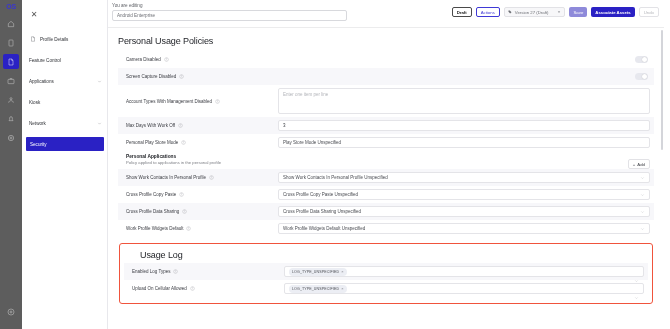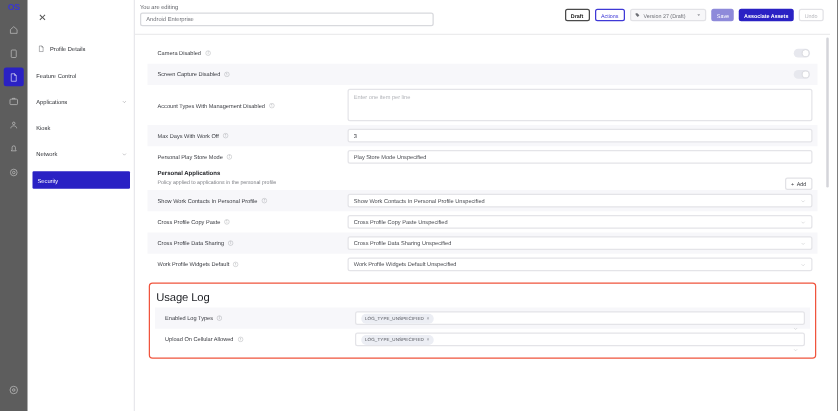--- a/index.html
+++ b/index.html
@@ -187,21 +187,21 @@
     border: 1px solid #e2e2e6; background: #fff; color: #3a3c42;
     height: 10px; border-radius: 2px; font-size: 4.3px;
     display: flex; align-items: center; gap: 2px; padding: 0 4px; cursor: pointer;
   }
 
   
   .usagelog {
     border: 1.2px solid #f0543d; border-radius: 3px;
     margin: 6px 1px 0 1px; padding: 4px 4px 6px 4px;
   }
-  .usagelog .section-title { margin-left: 1px; margin-bottom: 3px; }
+  .usagelog .section-title { margin-left: 16px; margin-bottom: 3px; }
   .chipfield {
     width: 100%; height: 11px;
     background: #fff; border: 1px solid #e4e4e8; border-radius: 2px;
     display: flex; align-items: center; padding: 0 4px;
     position: relative;
   }
   .chip {
     background: #eceef4; border-radius: 5px;
     font-size: 3.6px; color: #4a4c52;
     padding: 1.5px 3px; display: flex; align-items: center; gap: 2px;
@@ -349,20 +349,21 @@
           </span>
         </div>
         <div class="btn btn-save">Save</div>
         <div class="btn btn-assoc">Associate Assets</div>
         <div class="btn btn-undo">Undo</div>
       </div>
     </div>
 
     <div class="body">
 
+      <div class="section-title">Personal Usage Policies</div>
 
       <div class="row">
         <div class="row-label">
           <span>Camera Disabled</span>
           <span class="info-ico">
             <svg viewBox="0 0 24 24">
                 <circle cx="12" cy="12" r="9"></circle>
                 <path d="M12 11v5"></path>
                 <circle cx="12" cy="7.5" r="0.8" fill="#8d8f95"></circle>
               </svg>

